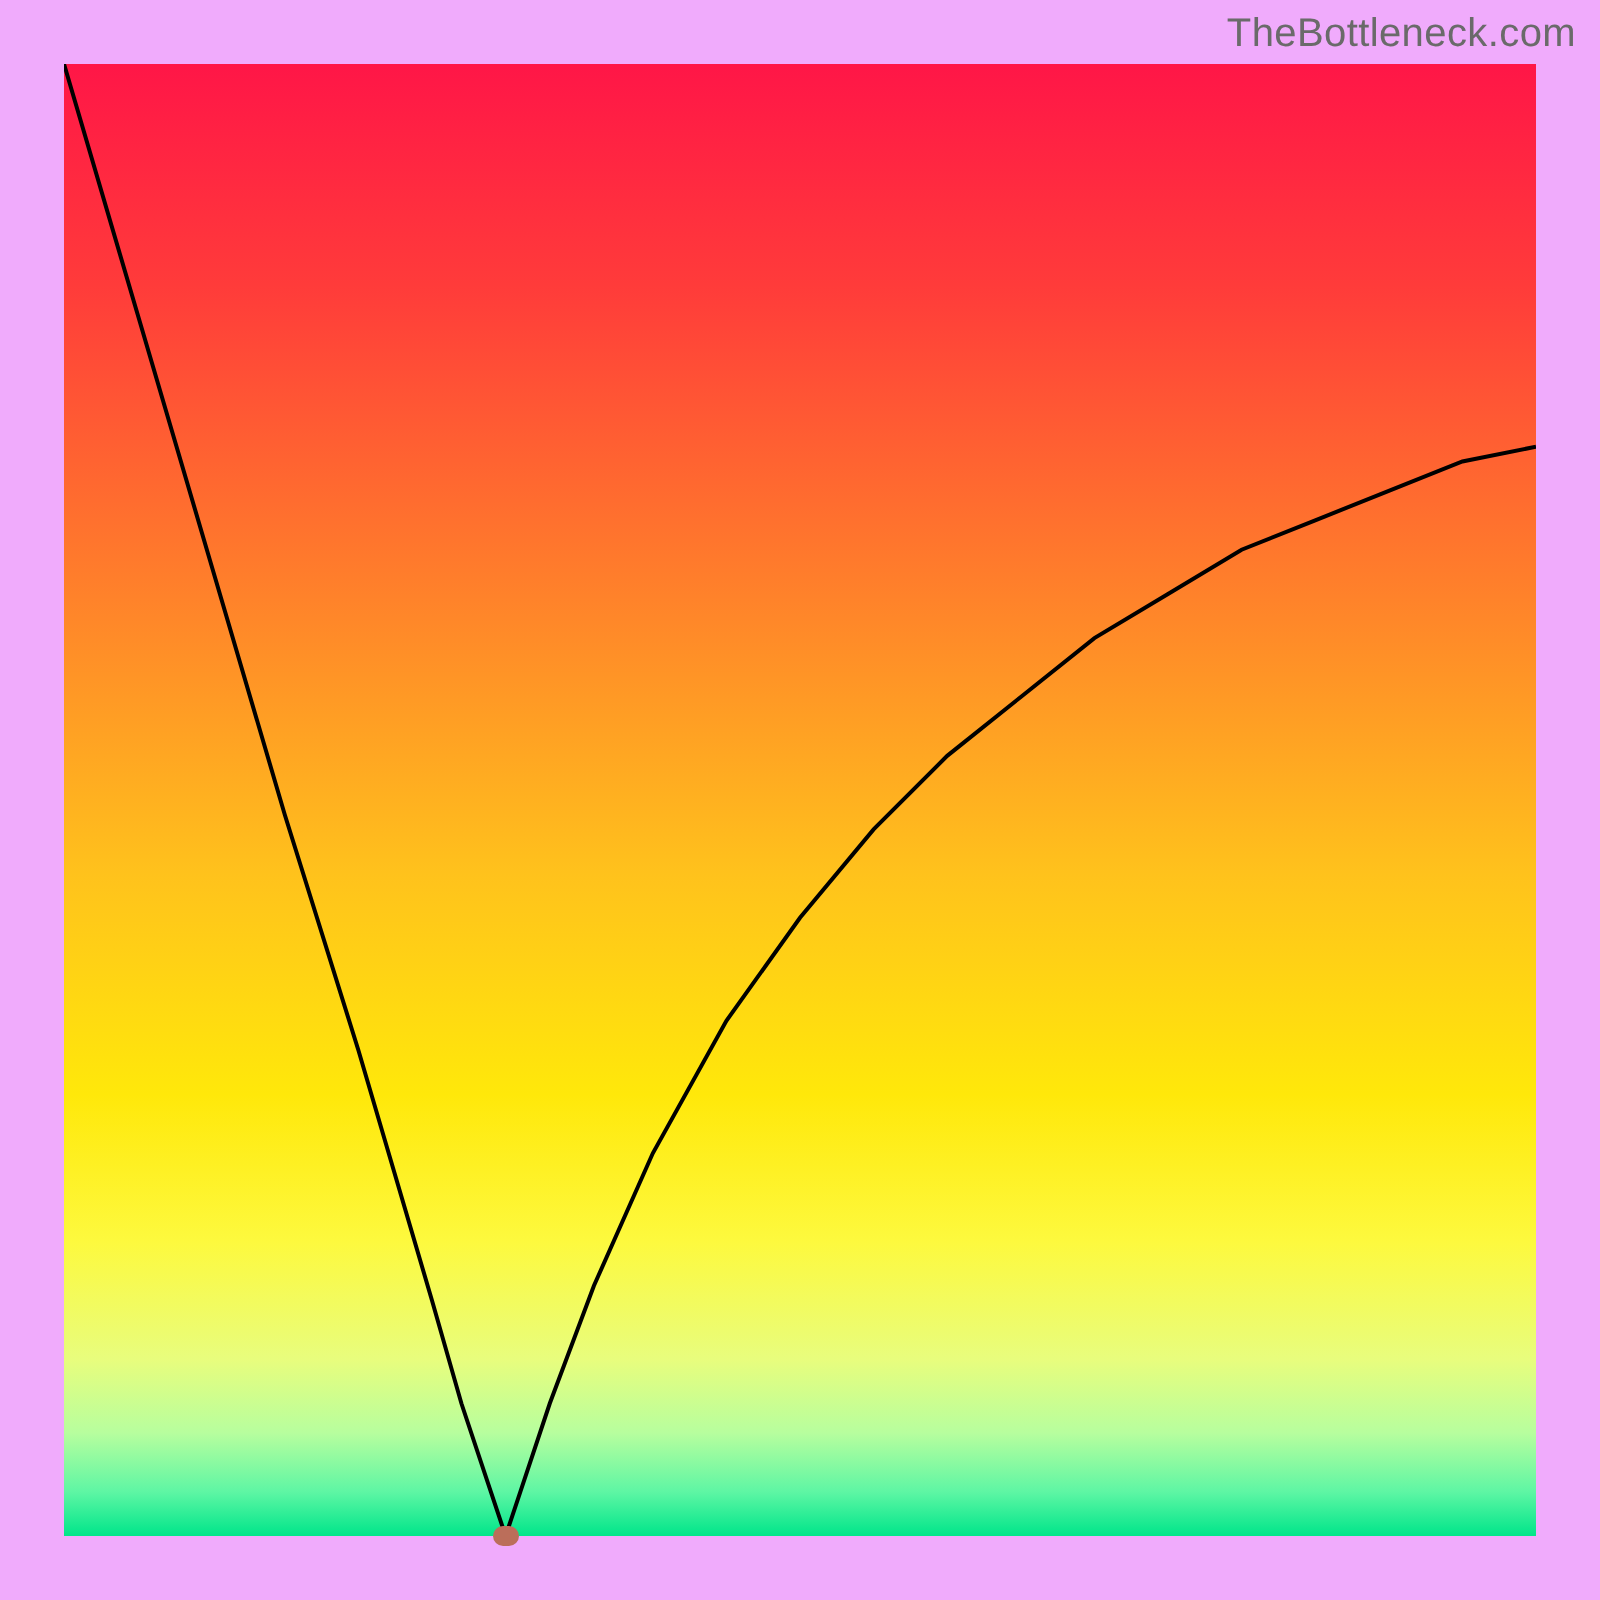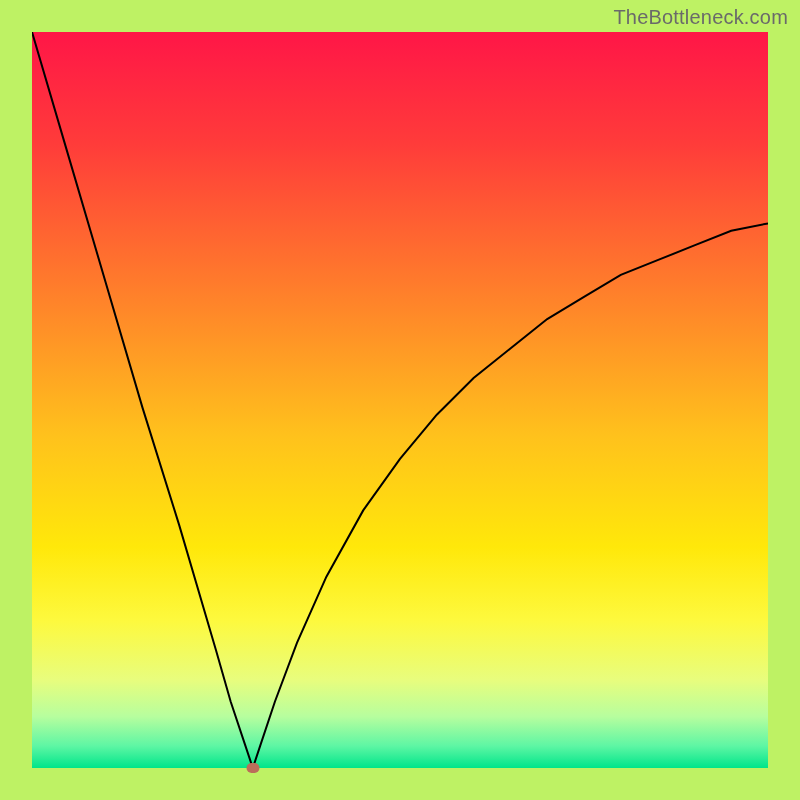--- a/index.html
+++ b/index.html
@@ -10,21 +10,21 @@
     background: #000;
     overflow: hidden;
     font-family: Arial, Helvetica, sans-serif;
   }
   .frame {
     position: absolute;
     top: 0;
     left: 0;
     width: 800px;
     height: 800px;
-    background: #bef264;
+    background: #f0abfc;
   }
   .plot-area {
     position: absolute;
     top: 32px;
     left: 32px;
     width: 736px;
     height: 736px;
   }
   .gradient {
     position: absolute;

